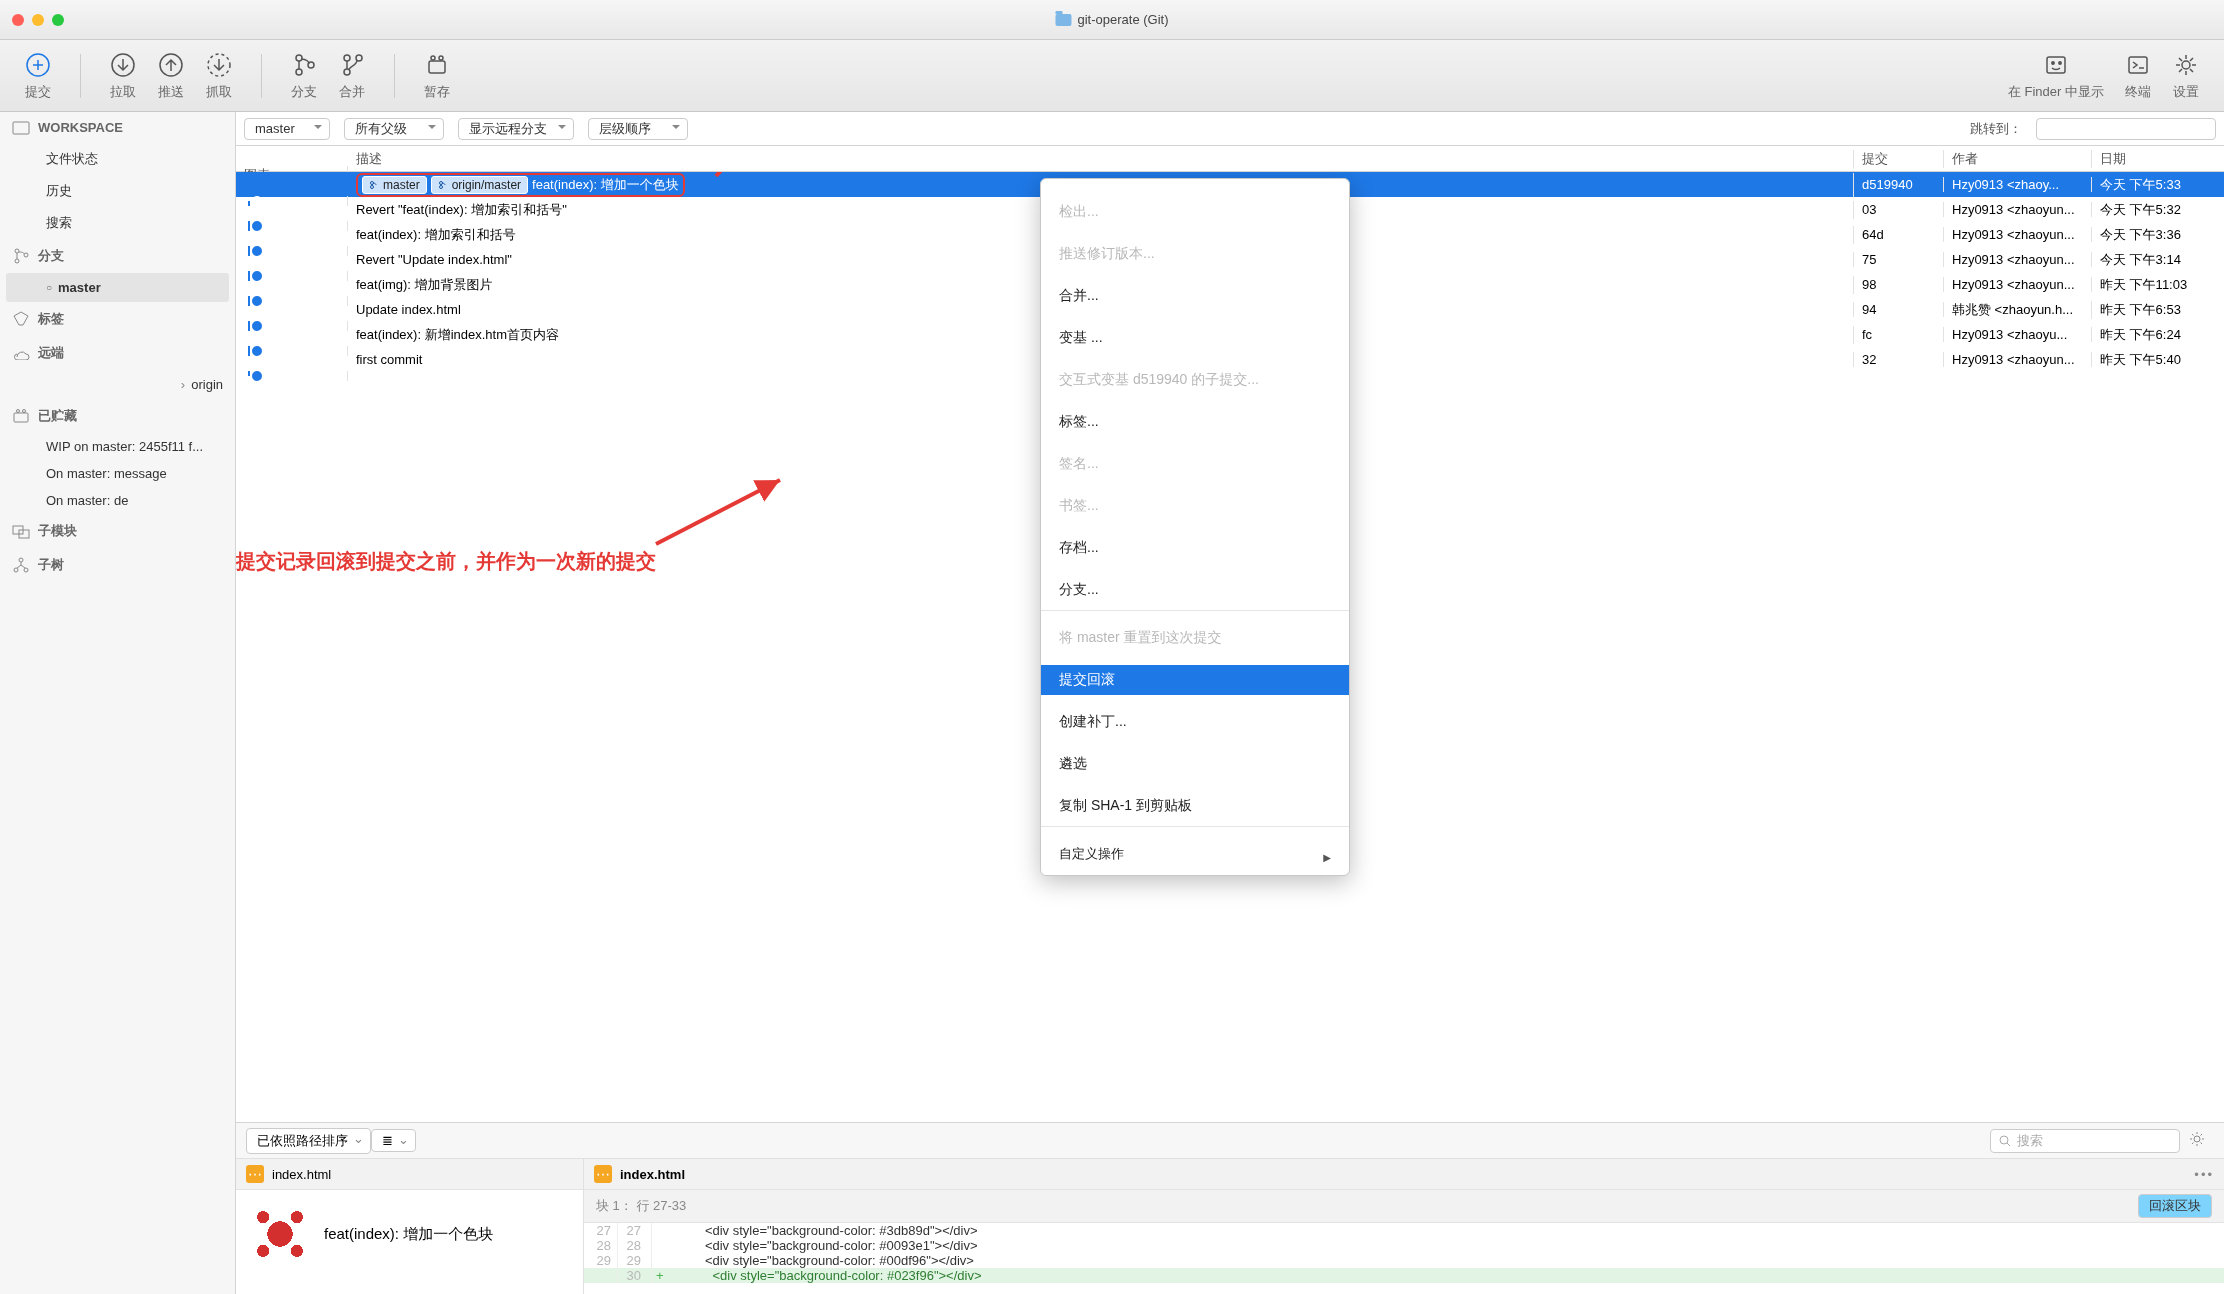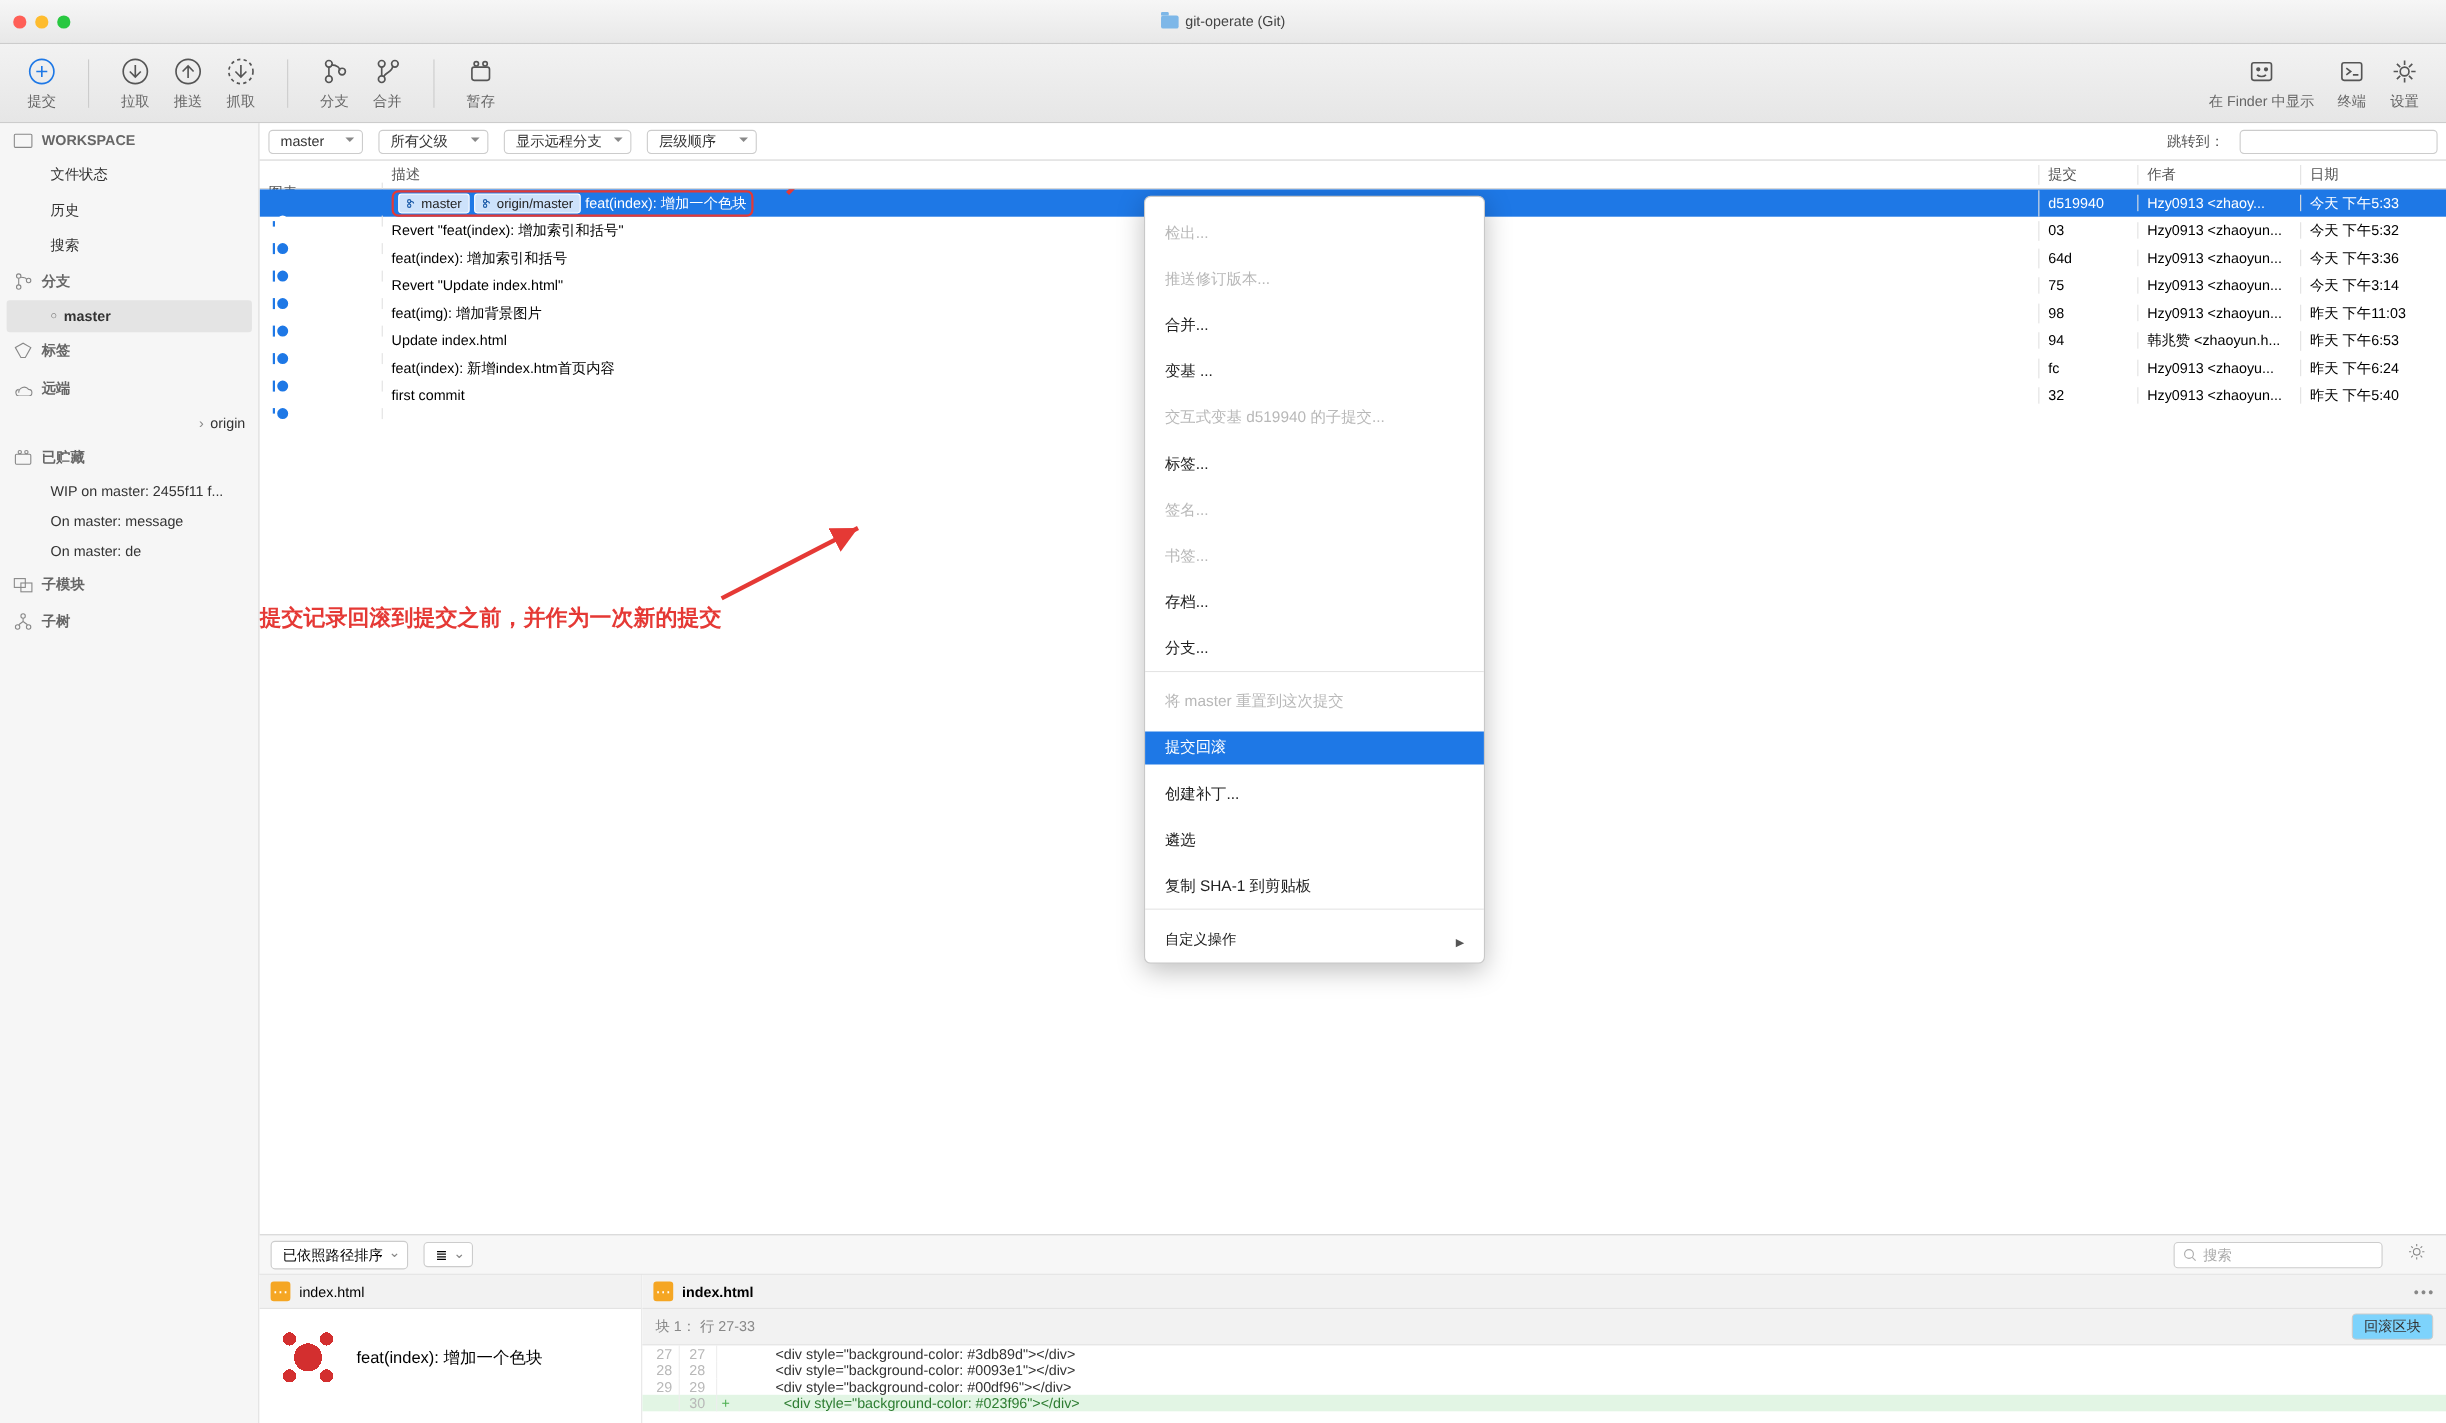--- a/index.html
+++ b/index.html
@@ -78,21 +78,21 @@
 .menu-sep { height:1px; background:#e4e4e4; margin:5px 0; }
 .menu-item.sub { display:flex; justify-content:space-between; align-items:flex-end; }
 .menu-item.sub::after { content:"▶"; font-size:10px; color:#555; }
 
 
 .anno { position:absolute; color:#e53935; font-size:20px; font-weight:600; z-index:40; }
 .arrow { position:absolute; z-index:40; }
 
 
 .bottom { height: 182px; border-top:1px solid #d4d4d4; display:flex; flex-direction:column; background:#f7f7f7; }
-.bbar { height: 36px; border-bottom:1px solid #e0e0e0; display:flex; align-items:center; padding:0 10px; gap:14px; }
+.bbar { height: 36px; border-bottom:1px solid #e0e0e0; display:flex; align-items:center; padding:0 10px; }
 .bselect { border:1px solid #ccc; border-radius:4px; background:#fff; padding:3px 22px 3px 10px; position:relative; }
 .bselect::after { content:"⌄"; position:absolute; right:6px; top:2px; color:#888; }
 .bspacer { flex:1; }
 .search { border:1px solid #ccc; border-radius:4px; background:#fff; width:190px; height:24px; display:flex; align-items:center; gap:6px; padding:0 8px; color:#aaa; }
 .gear { color:#888; font-size:16px; padding:0 8px; }
 .bcontent { flex:1; display:flex; }
 .bleft { width: 348px; border-right:1px solid #e0e0e0; background:#fff; }
 .bmid { flex:1; background:#fff; display:flex; flex-direction:column; }
 .filebadge { display:flex; align-items:center; gap:8px; padding:6px 10px; background:#f2f2f2; border-bottom:1px solid #e3e3e3; }
 .filechip { width:18px; height:18px; background:#f5a623; border-radius:3px; display:flex; align-items:center; justify-content:center; color:#fff; font-size:14px; }

